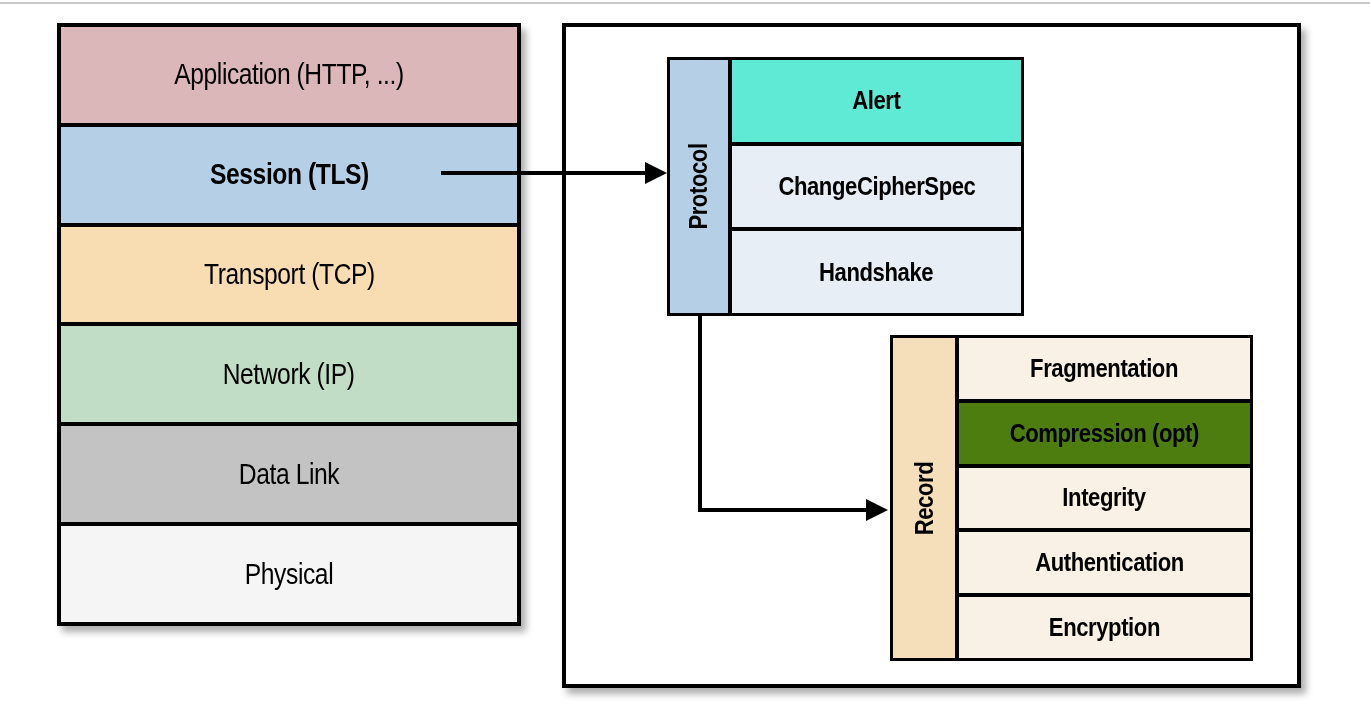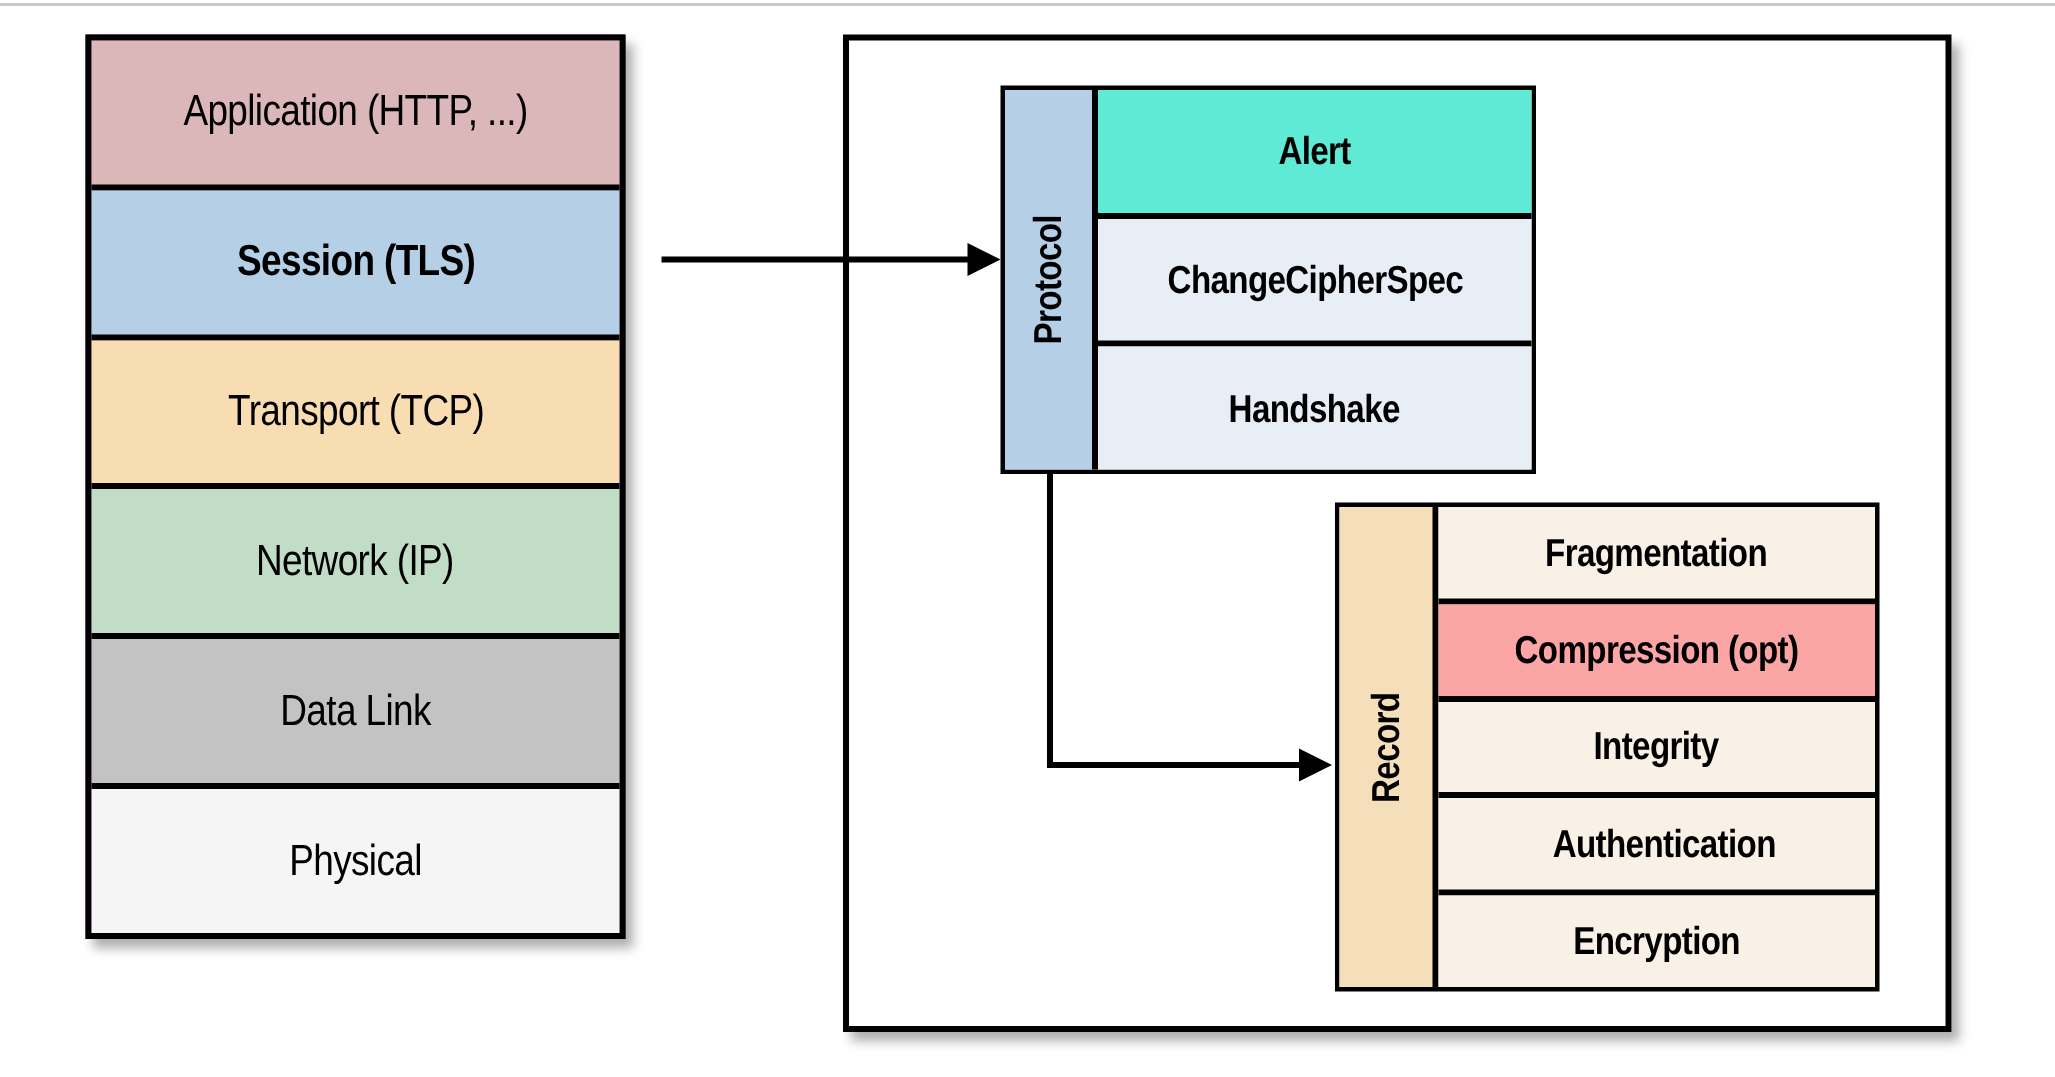--- a/index.html
+++ b/index.html
@@ -4,23 +4,23 @@
 <style>
   * { margin:0; padding:0; box-sizing:border-box; }
   html,body { background:#ffffff; }
   body { font-family:"Liberation Sans","DejaVu Sans",sans-serif; color:#000; }
   .canvas { position:relative; width:1370px; height:718px; background:#fff; overflow:hidden; }
   .abs { position:absolute; }
 
   .topline { left:0; top:2px; width:1370px; height:2px; background:#c9c9c9; }
 
   
-  .stack { left:57px; top:23px; width:360px; height:603px;
+  .stack { left:57px; top:23px; width:464px; height:603px;
            border:4px solid #000; box-shadow:5px 6px 7px rgba(0,0,0,.32);
-           display:flex; flex-direction:column; background:#701a75; }
+           display:flex; flex-direction:column; background:#8b5cf6; }
   .stack-row { flex:1; display:flex; align-items:center; justify-content:center;
                border-bottom:4px solid #000; }
   .stack-row:last-child { border-bottom:none; }
 
   
   .outer { left:562px; top:23px; width:739px; height:665px; background:#fff;
            border:4px solid #000; box-shadow:5px 6px 7px rgba(0,0,0,.32); }
 
   
   .lbox { border:3px solid #000; display:flex; flex-direction:row; background:#fff; }
@@ -111,21 +111,21 @@
   </div>
 
   <div class="abs lbox record-box">
     <div class="lbox-side" style="background: rgb(245, 223, 186);">
       <span class="v-lbl">Record</span>
     </div>
     <div class="lbox-rows">
       <div class="lbox-row" style="background: rgb(250, 241, 230);">
         <span class="row-lbl">Fragmentation</span>
       </div>
-      <div class="lbox-row" style="background: #fca5a5;">
+      <div class="lbox-row" style="background: #4d7c0f;">
         <span class="row-lbl">Compression (opt)</span>
       </div>
       <div class="lbox-row" style="background: rgb(250, 241, 230);">
         <span class="row-lbl">Integrity</span>
       </div>
       <div class="lbox-row" style="background: rgb(250, 241, 230); padding-left: 10px;">
         <span class="row-lbl">Authentication</span>
       </div>
       <div class="lbox-row" style="background: rgb(250, 241, 230); text-align: center;">
         <span class="row-lbl">Encryption</span>

